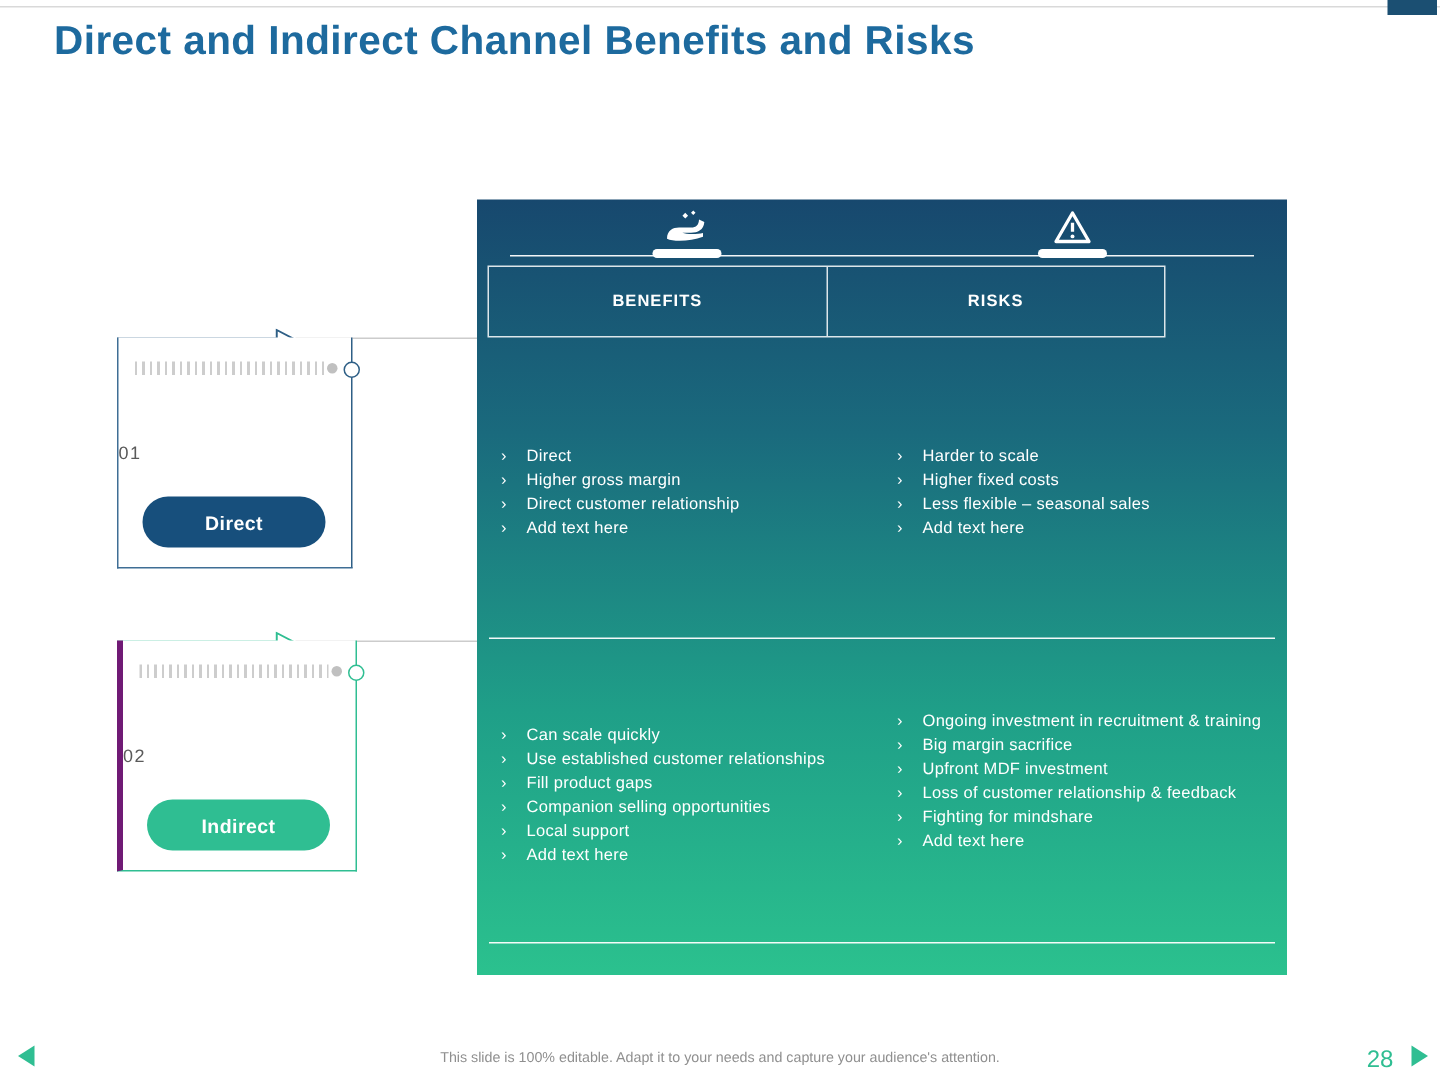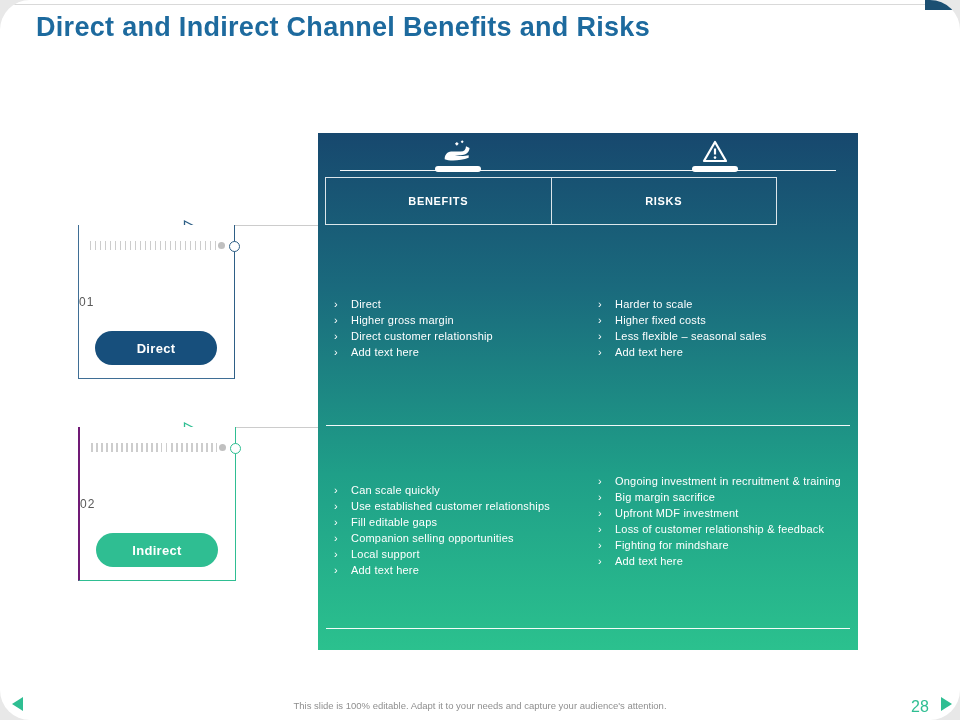--- a/index.html
+++ b/index.html
@@ -1,17 +1,17 @@
 <!DOCTYPE html>
 <html><head>
 <meta charset="utf-8">
 <style>
   html,body{margin:0;padding:0;background:#e8e8e8;}
   .slide{position:relative;width:960px;height:720px;background:#ffffff;
-         font-family:"Liberation Sans",sans-serif;overflow:hidden;margin:0 auto;border-radius:30px;}
+         font-family:"Liberation Sans",sans-serif;overflow:hidden;margin:0 auto;}
 
   
   .top-line{position:absolute;left:0;top:4px;width:960px;height:1px;background:#d9d9d9;}
   .top-corner{position:absolute;right:2px;top:0;width:33px;height:10px;background:#1b4f72;}
 
   
   .title{position:absolute;left:36px;top:12px;font-size:27px;font-weight:bold;
          color:#1d6a9e;letter-spacing:.3px;white-space:nowrap;}
   .subtitle{position:absolute;left:36px;top:68px;font-size:10.5px;color:#9a9a9a;letter-spacing:.2px;}
 
@@ -38,21 +38,21 @@
   #list-direct-risks{left:280px;top:163px;width:248px;}
   #list-indirect-benefits{left:16px;top:349px;width:252px;}
   #list-indirect-risks{left:280px;top:340px;width:244px;}
 
   .divider{position:absolute;left:8px;width:524px;height:1px;background:rgba(255,255,255,.95);}
   .divider.mid{top:292px}.divider.bottom{top:495px}
 
   
   .channel-box{position:absolute;left:78px;width:155px;height:153px;background:#fff;box-sizing:content-box;}
   .channel-box.direct{top:225px;border-left:1px solid #3f6e95;border-right:1px solid #2e5f86;border-bottom:1px solid #3f6e95;}
-  .channel-box.indirect{top:427px;border-left:2px solid #701a75;border-right:1px solid #2fbe92;border-bottom:1px solid #2fbe92;}
+  .channel-box.indirect{top:427px;border-left:4px solid #701a75;border-right:1px solid #2fbe92;border-bottom:1px solid #2fbe92;}
   .ticks{position:absolute;left:11px;top:16px;width:126px;height:9px;
          background:repeating-linear-gradient(90deg,#cdcdcd 0 1.5px,transparent 1.5px 5px);}
   .tick-dot{position:absolute;left:139px;top:17px;width:7px;height:7px;border-radius:50%;background:#c0c0c0;}
   .node-circle{position:absolute;right:-6px;top:16px;width:9px;height:9px;border-radius:50%;background:#fff;z-index:3;}
   .direct .node-circle{border:1.5px solid #2e5f86;}
   .indirect .node-circle{border:1.5px solid #2fbe92;}
   .box-number{position:absolute;left:0;top:70px;width:100%;text-align:left;color:#5a5a5a;
               font-size:12px;letter-spacing:1px;}
   .pill{position:absolute;left:16px;top:106px;width:122px;height:34px;border-radius:17px;display:flex;
         align-items:center;justify-content:center;color:#fff;font-weight:bold;font-size:13px;letter-spacing:.3px;}
@@ -187,21 +187,21 @@
         <div class="li">
           <span class="bullet">›</span>
           <span class="li-text">Can scale quickly</span>
         </div>
         <div class="li">
           <span class="bullet">›</span>
           <span class="li-text">Use established customer relationships</span>
         </div>
         <div class="li">
           <span class="bullet">›</span>
-          <span class="li-text">Fill editable gaps</span>
+          <span class="li-text">Fill product gaps</span>
         </div>
         <div class="li">
           <span class="bullet">›</span>
           <span class="li-text">Companion selling opportunities</span>
         </div>
         <div class="li">
           <span class="bullet">›</span>
           <span class="li-text">Local support</span>
         </div>
         <div class="li">

